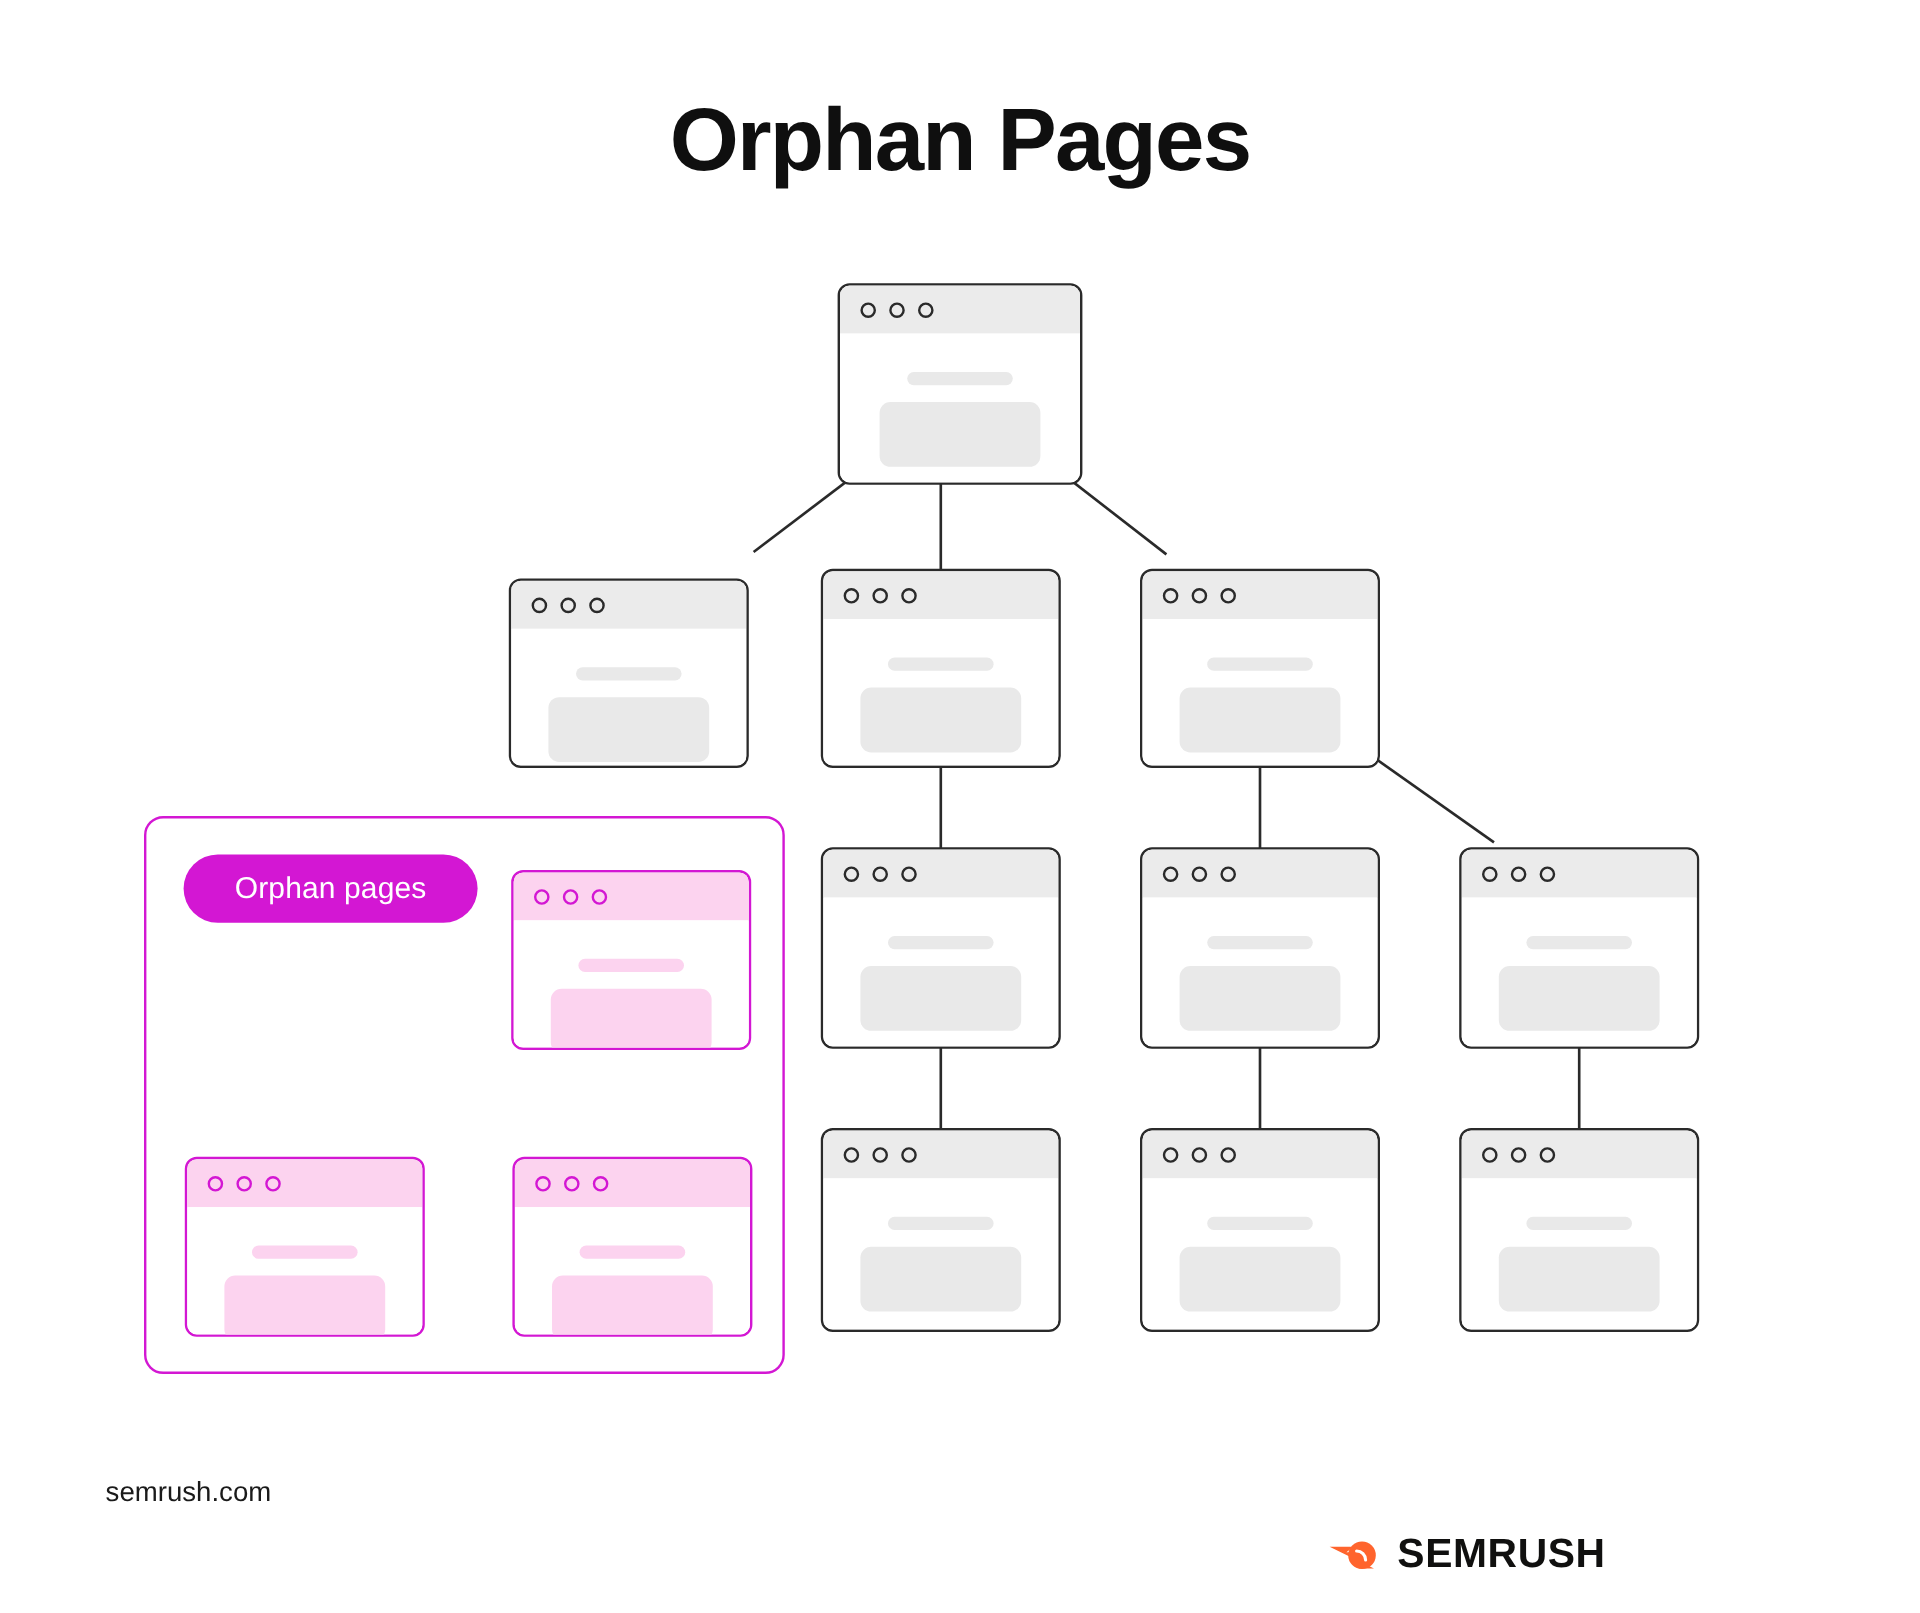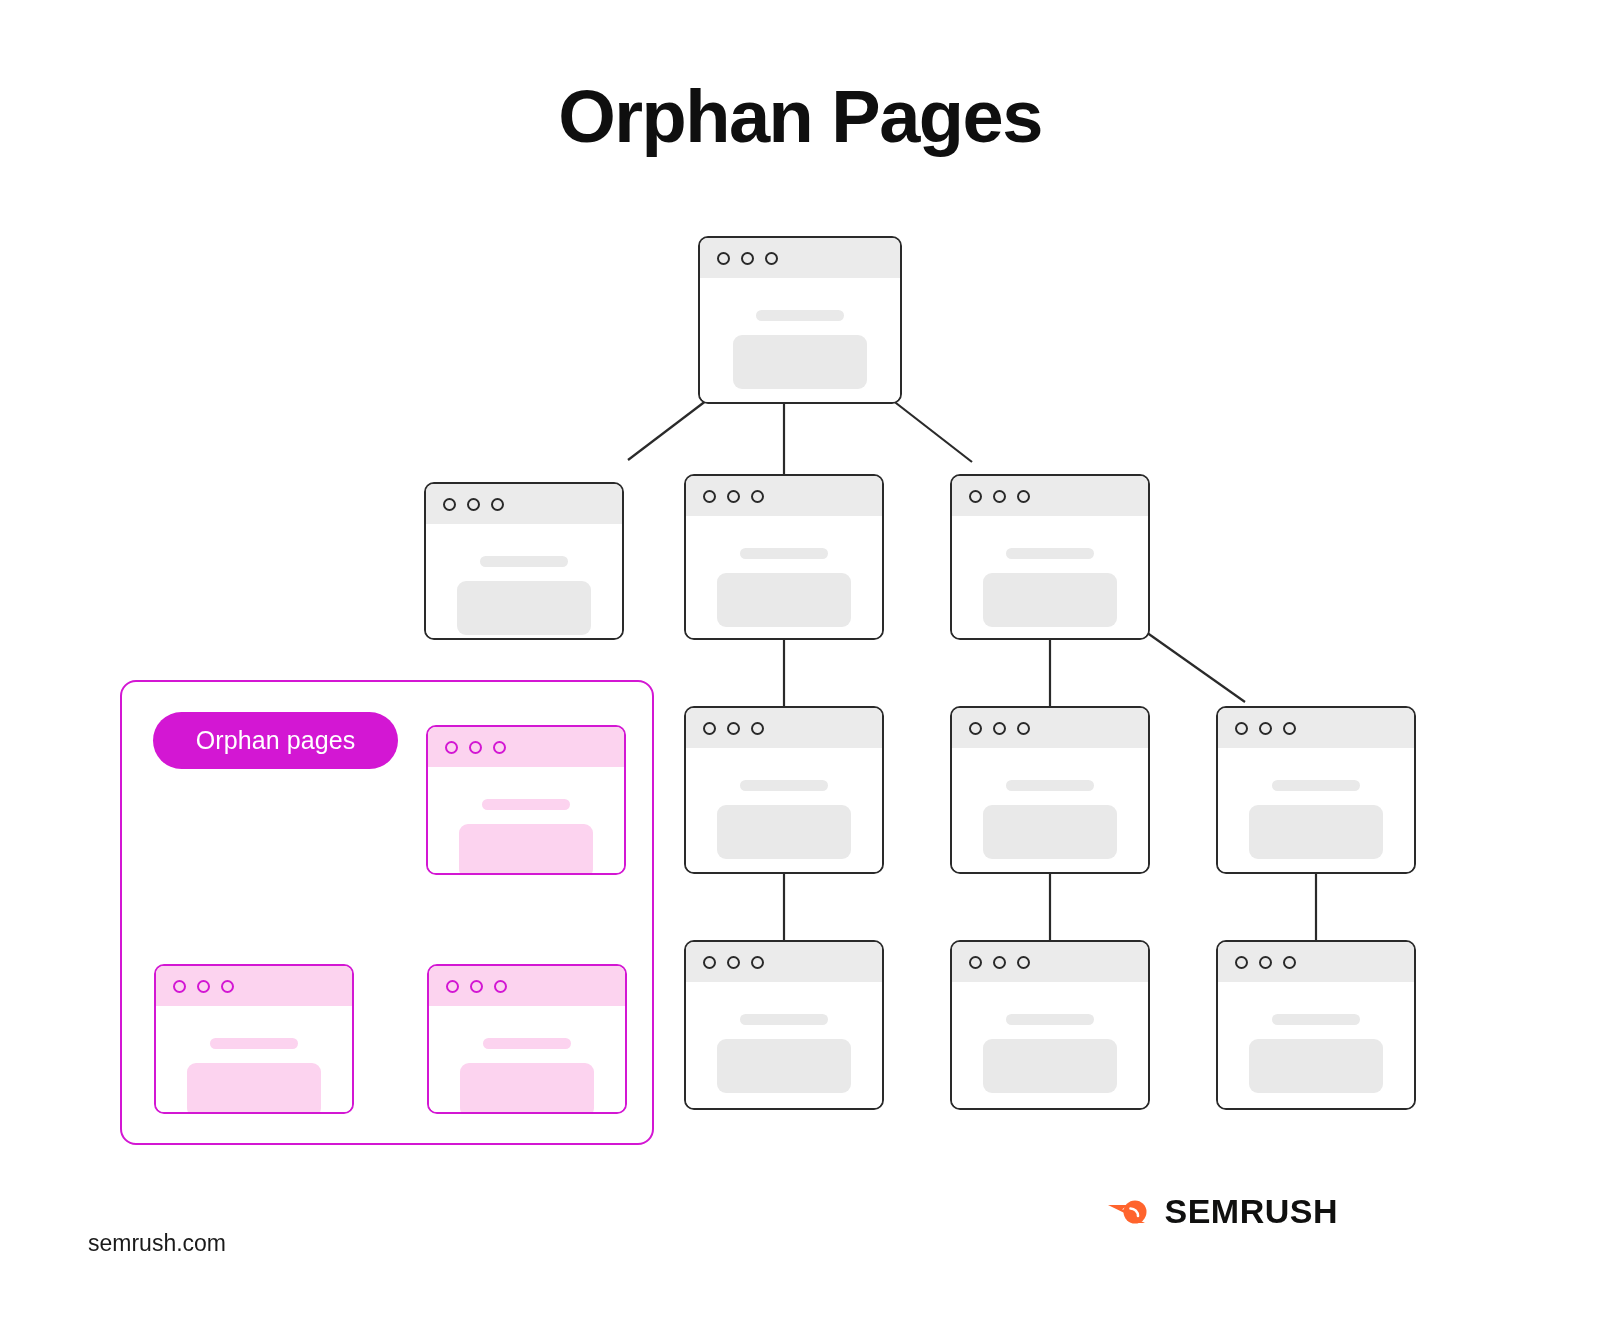--- a/index.html
+++ b/index.html
@@ -130,21 +130,21 @@
   #footer-url {
     position: absolute;
     left: 88px;
     top: 1230px;
     font-size: 23px;
     color: #1a1a1a;
   }
   #brand {
     position: absolute;
     right: 88px;
-    top: 1192px;
+    top: 1276px;
     display: flex;
     align-items: center;
     gap: 13px;
   }
   #brand-name {
     font-size: 34px;
     font-weight: 700;
     letter-spacing: 0.5px;
     color: #10100f;
   }

